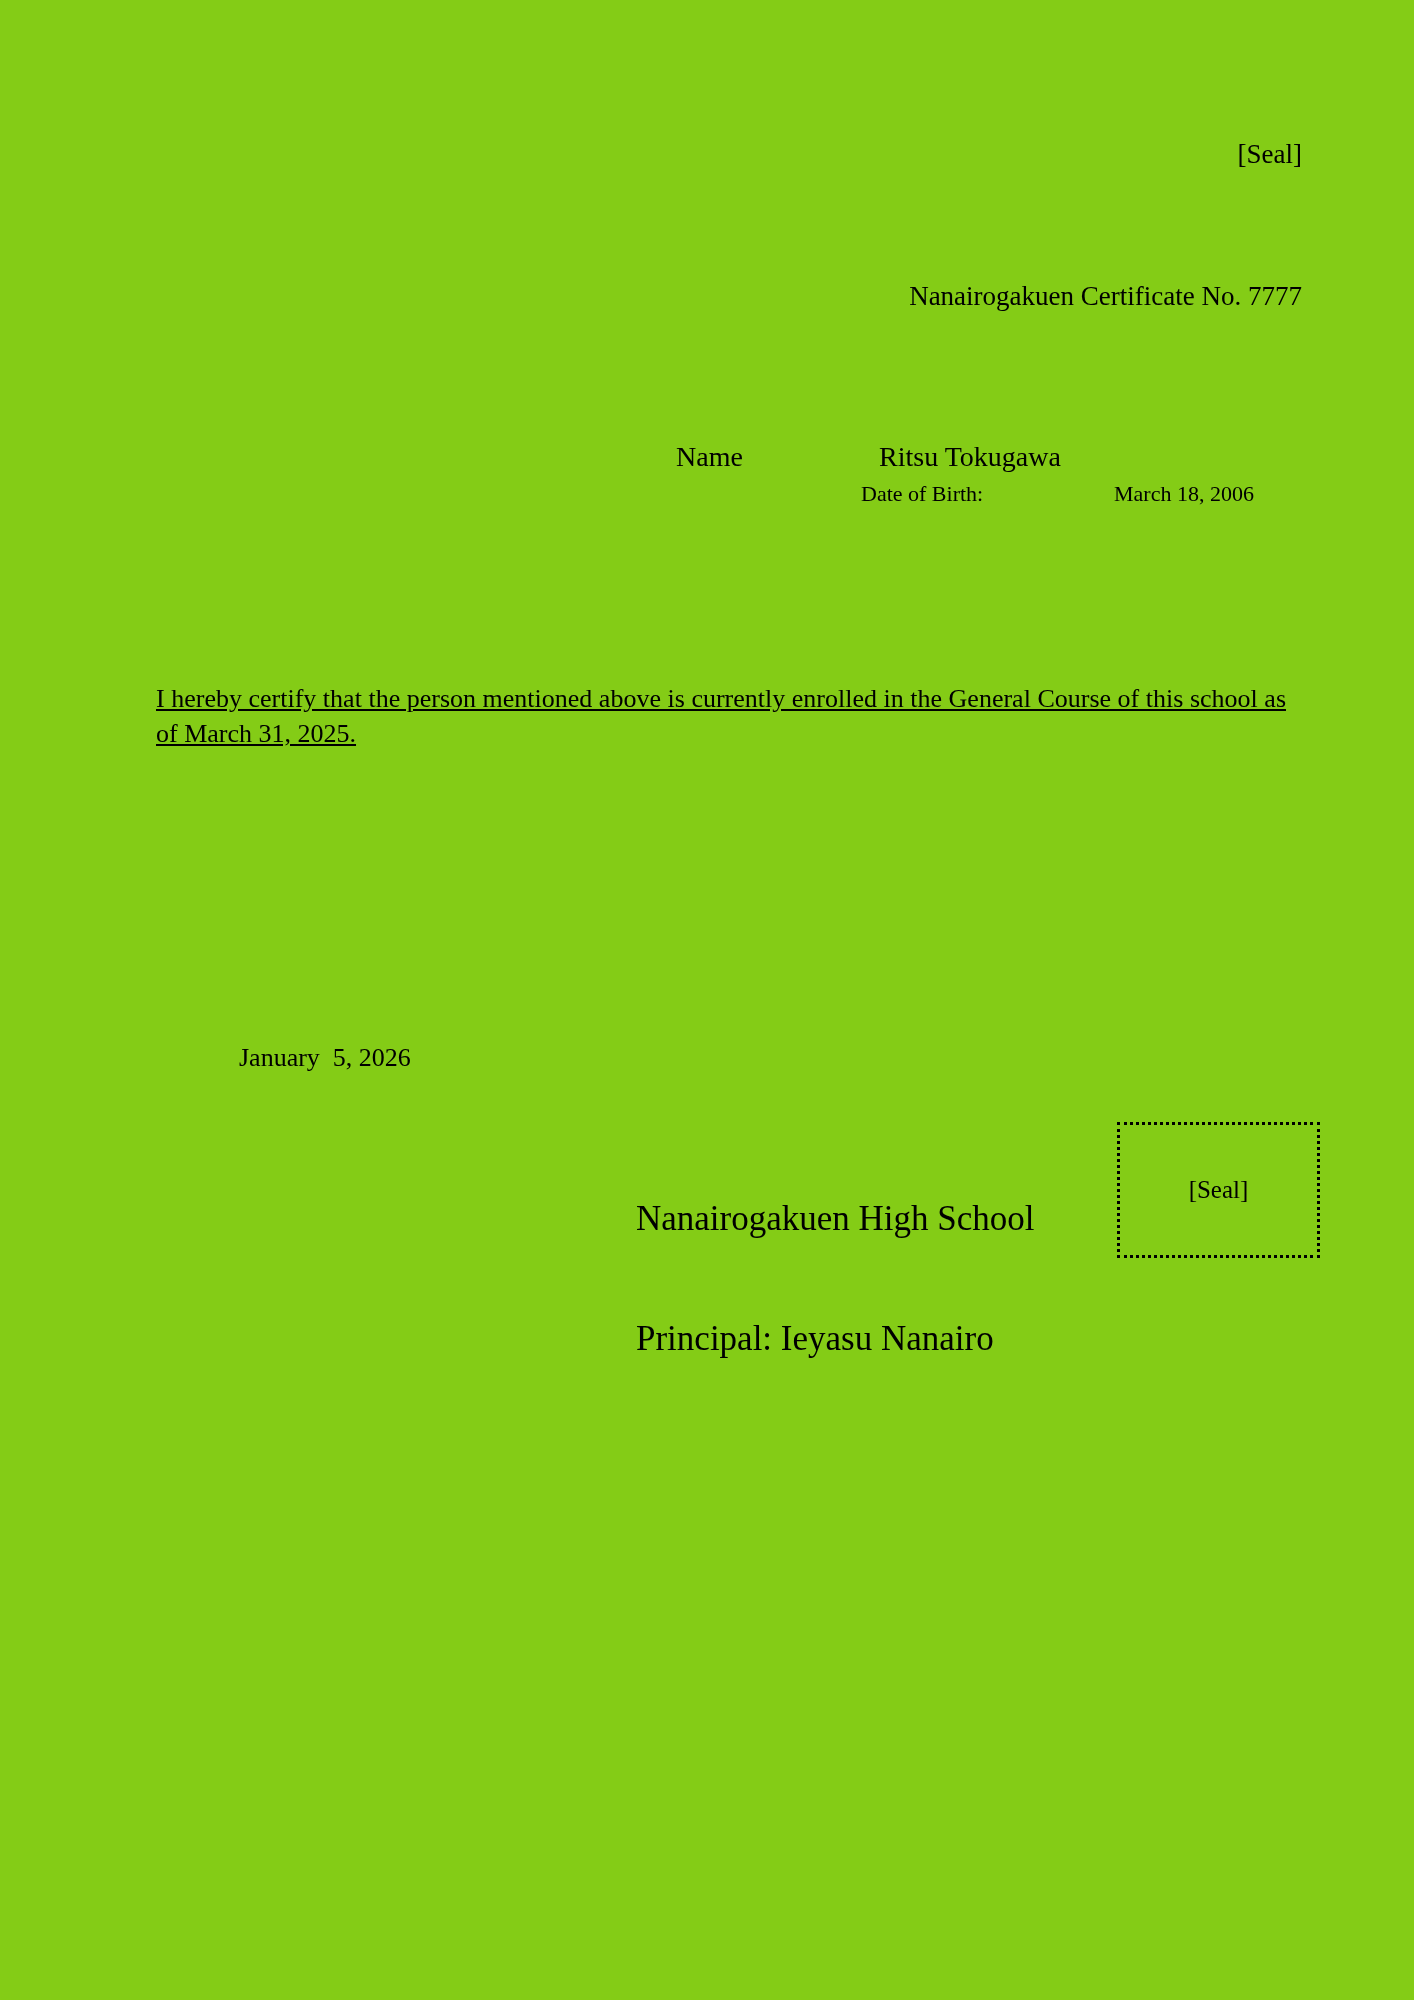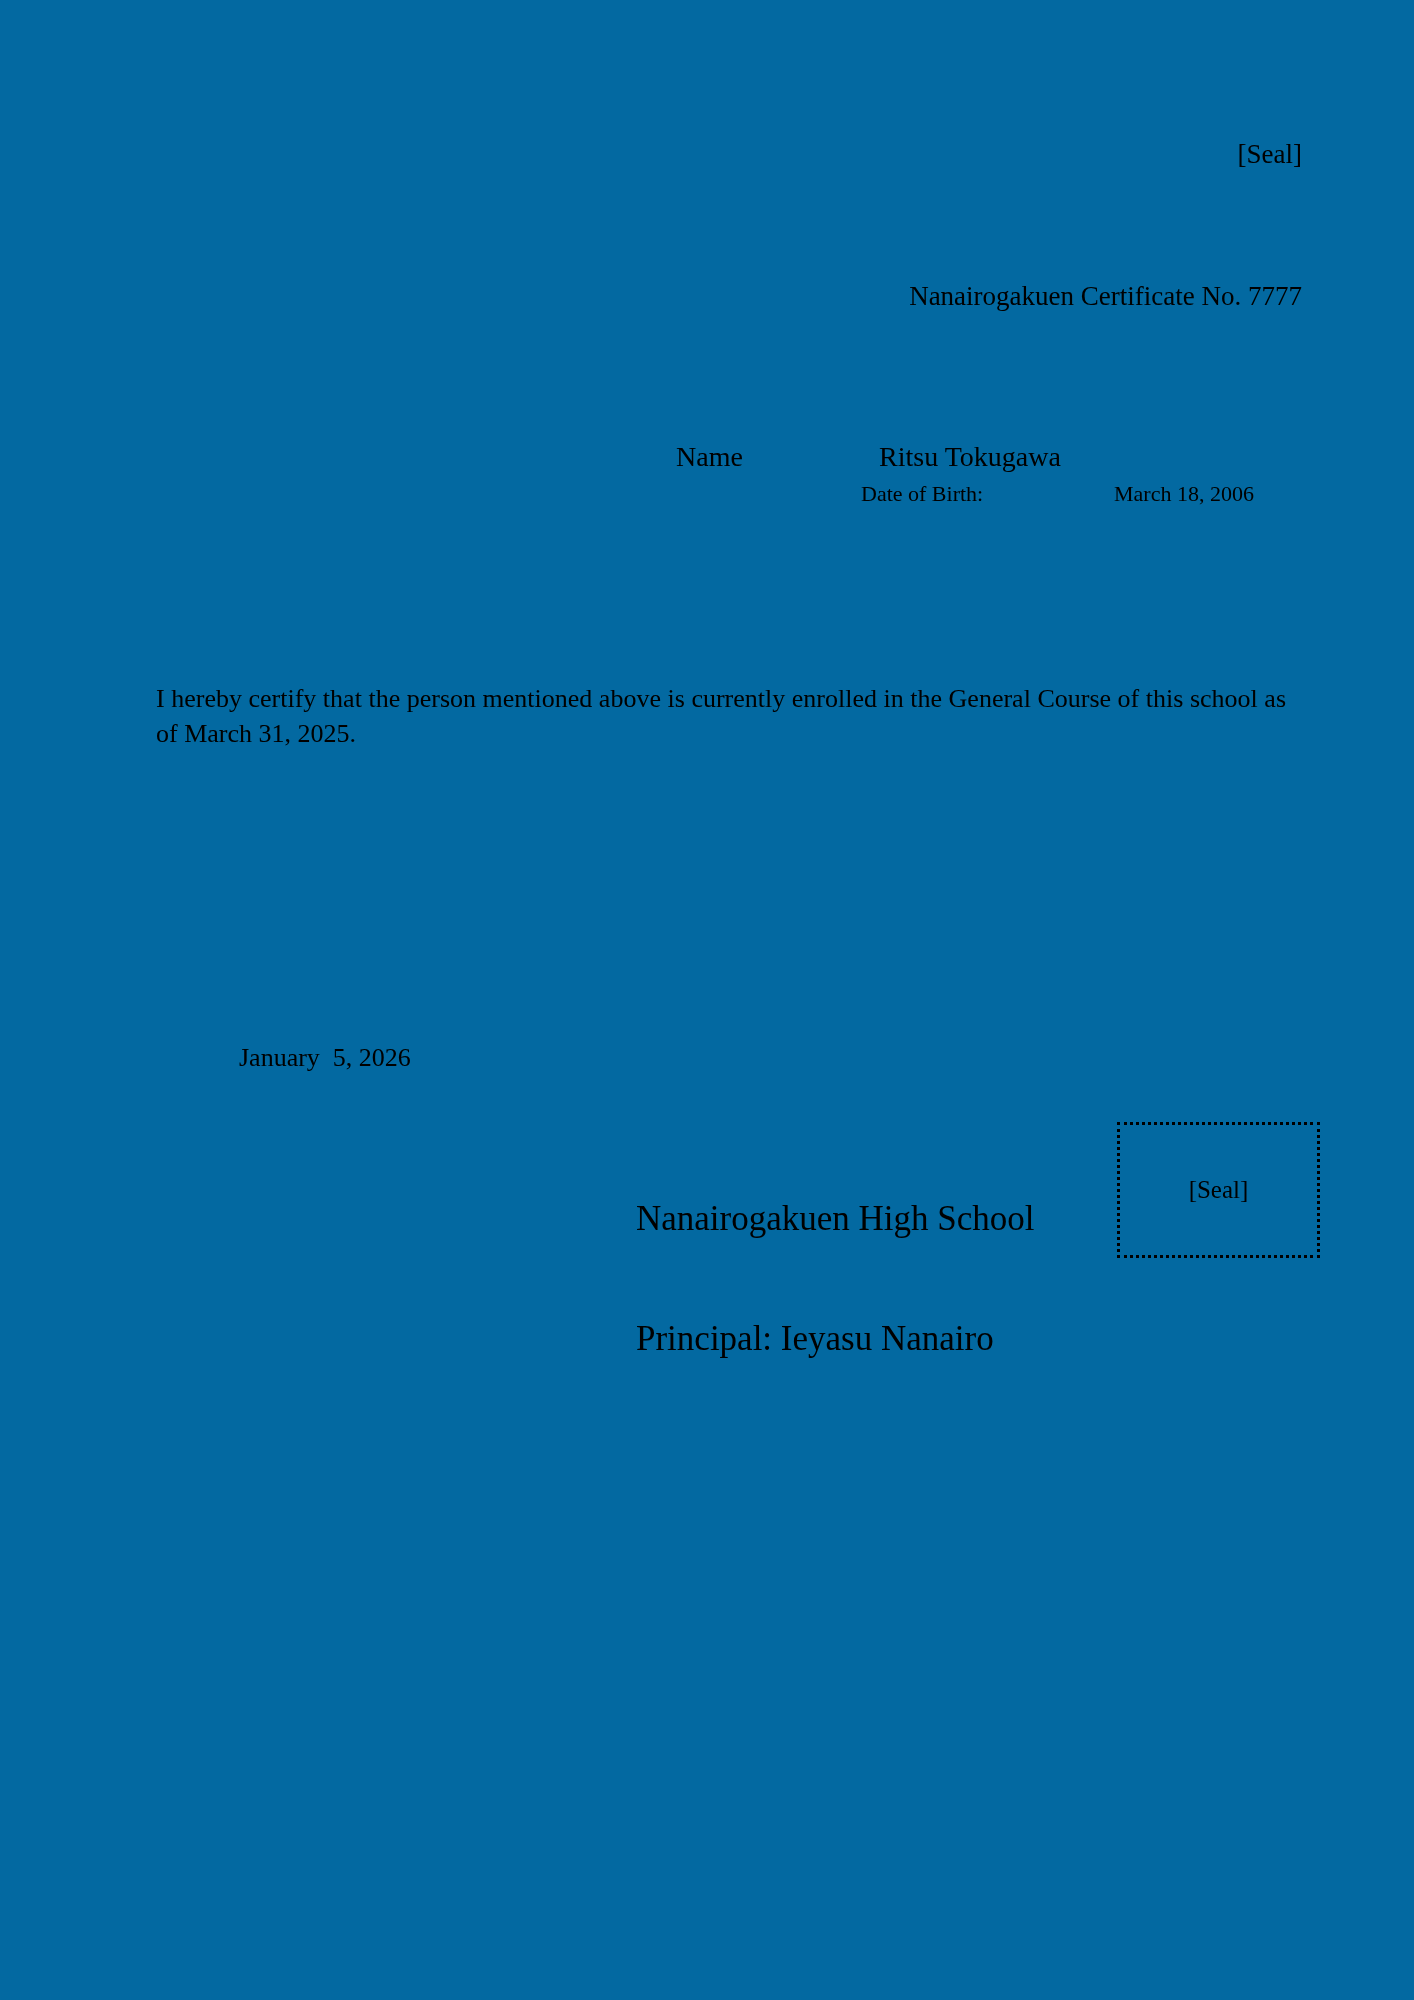--- a/index.html
+++ b/index.html
@@ -10,21 +10,21 @@
   }
   body {
     font-family: "Liberation Serif", "DejaVu Serif", serif;
     color: #000000;
     -webkit-font-smoothing: antialiased;
   }
   #page {
     position: relative;
     width: 1414px;
     height: 2000px;
-    background: #0369a1;
+    background: #84cc16;
     overflow: hidden;
   }
 
   
   .abs { position: absolute; white-space: pre; }
 
   
   #top-seal {
     right: 112px;
     top: 138px;
@@ -75,20 +75,21 @@
   #body-text {
     position: absolute;
     left: 156px;
     top: 681px;
     width: 1130px;
     font-size: 26px;
     line-height: 1.36;
     text-align: justify;
     text-justify: inter-word;
     white-space: normal;
+    text-decoration: underline;
   }
 
   
   #issue-date {
     left: 239px;
     top: 1042px;
     font-size: 26px;
     line-height: 1.2;
   }
 

